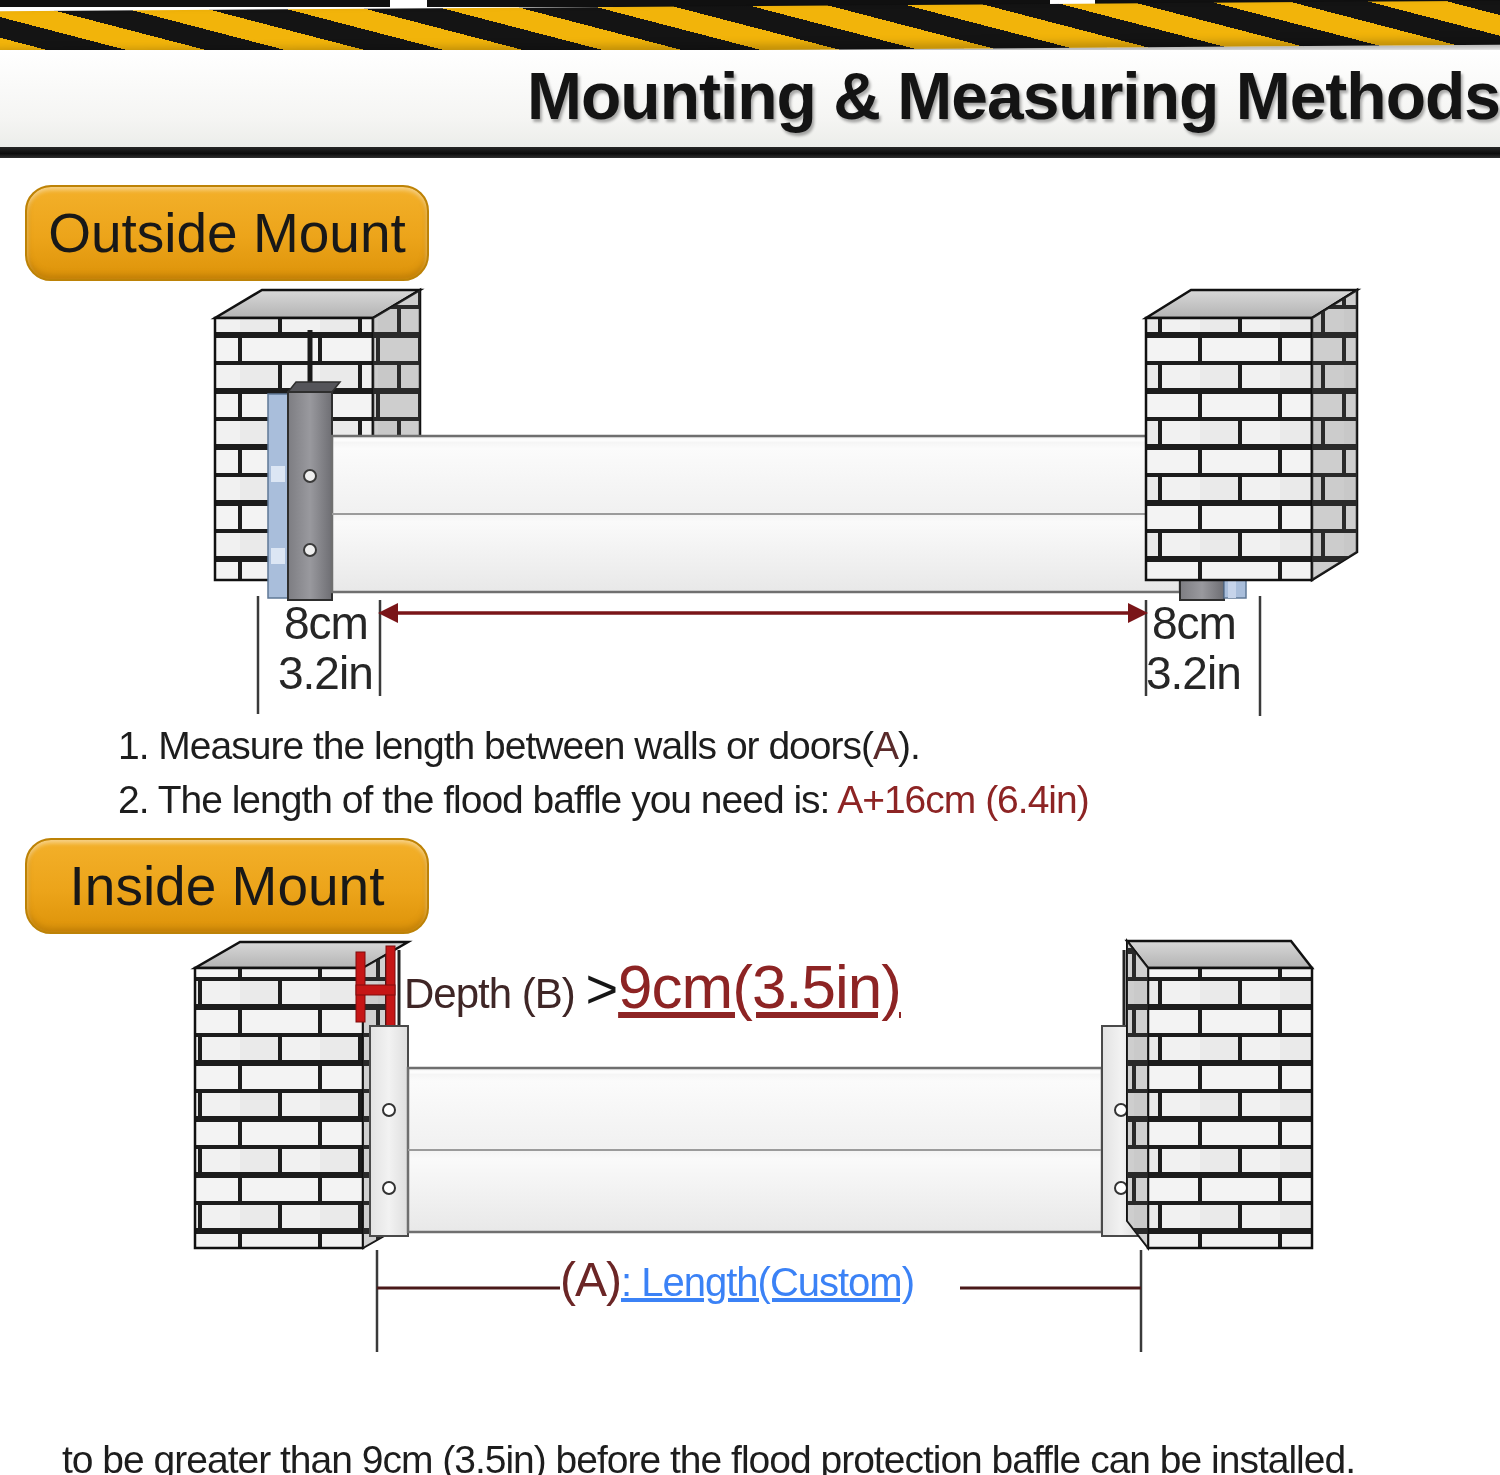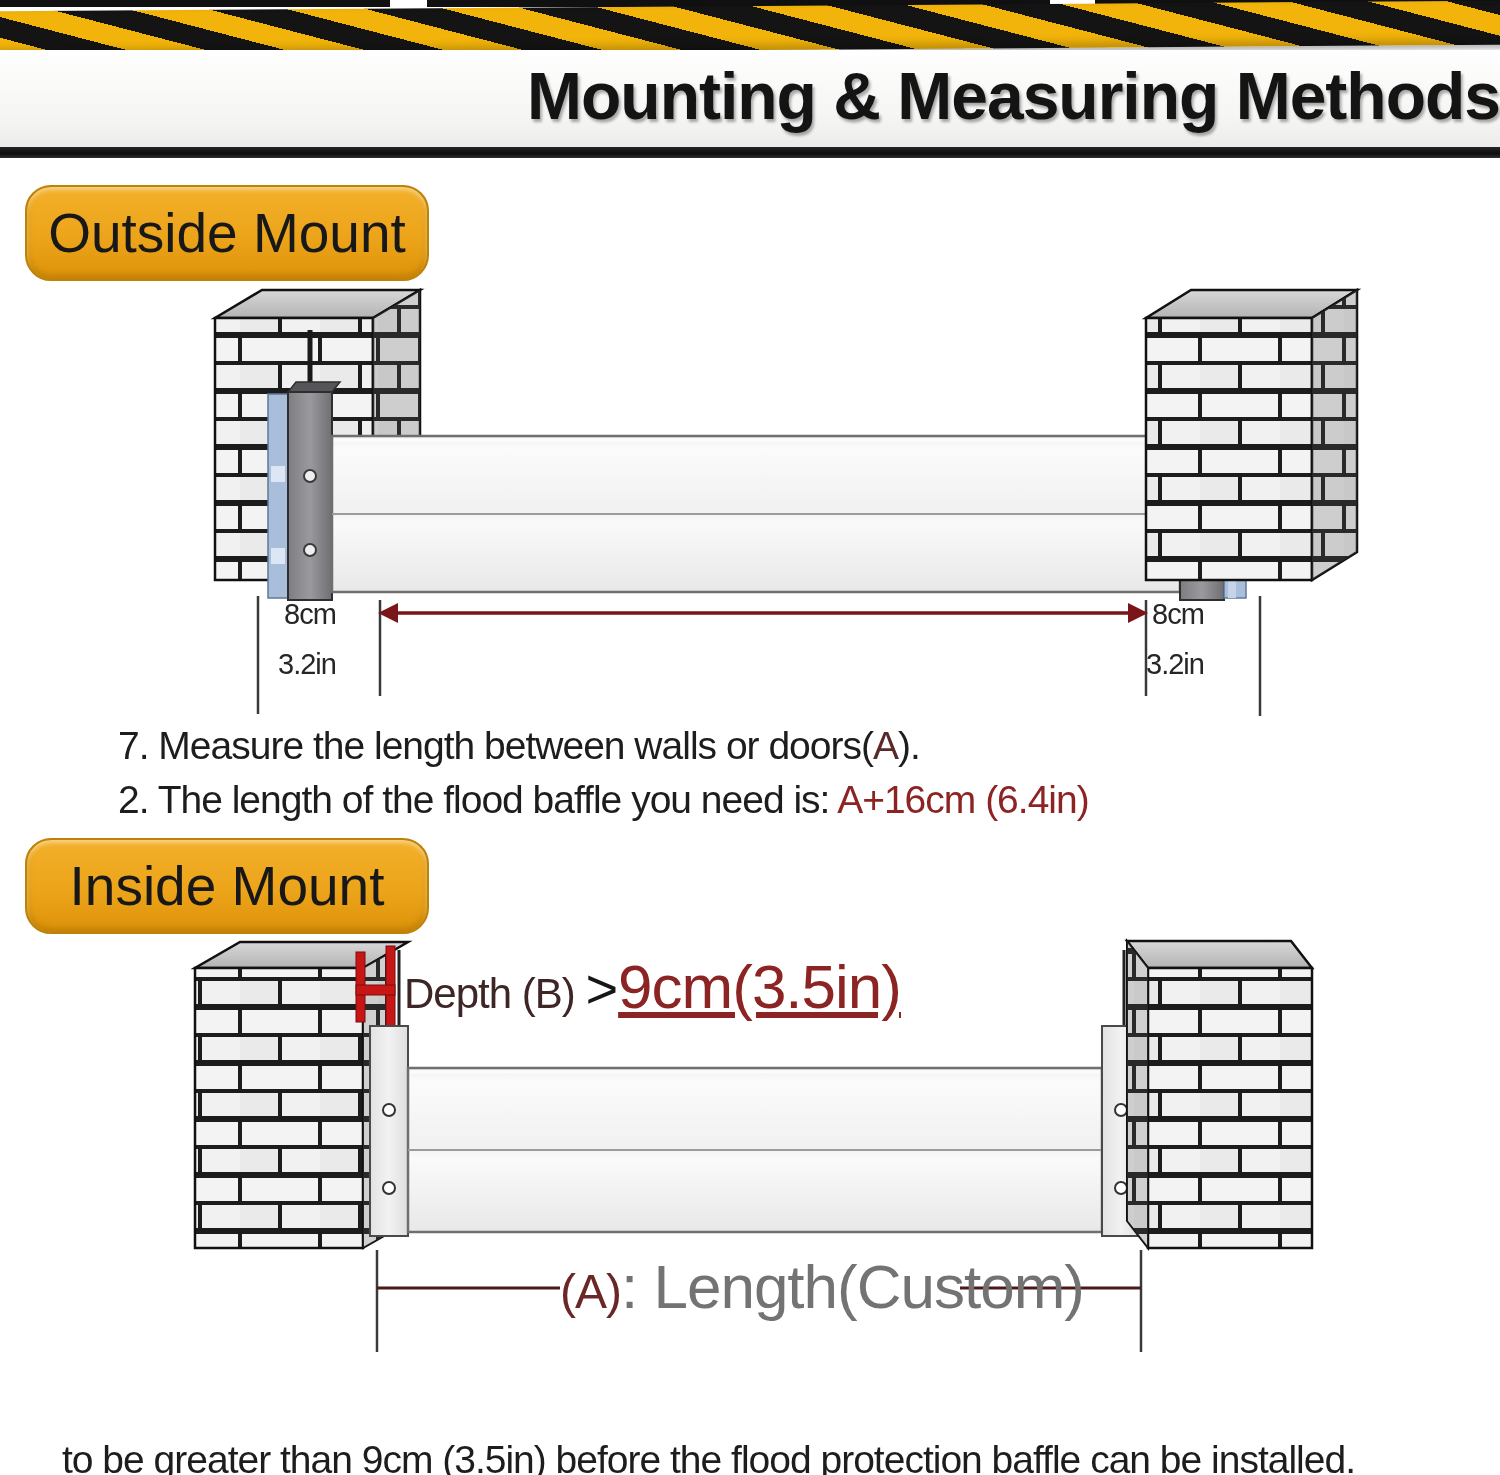--- a/index.html
+++ b/index.html
@@ -28,31 +28,31 @@
      font-size:55px;color:#181818;letter-spacing:0;
      box-shadow:inset 0 3px 4px rgba(255,255,255,.45), inset 0 -4px 6px rgba(140,90,0,.35);}
   .badge-outside{top:185px;}
   .badge-inside{top:838px;}
 
   
   #diagram-svg{position:absolute;left:0;top:0;width:1500px;height:1475px;}
 
   
   .lbl{position:absolute;white-space:nowrap;color:#2a2a2a;line-height:1;}
-  .dim{font-size:29px;letter-spacing:-1px;color:#262626;}
+  .dim{font-size:46px;letter-spacing:-1px;color:#262626;}
   .step{font-size:39px;letter-spacing:-1px;color:#1d1d1d;}
   .hl{color:#8d2424;}
   .hl-dark{color:#5a2a2a;}
   .big-a{font-size:56px;font-weight:bold;color:#cc1f1f;letter-spacing:0;}
   .span-rest{font-size:42px;letter-spacing:-1px;color:#2a2a2a;}
   .depth-name{font-size:42px;letter-spacing:-1px;color:#3f2626;}
   .depth-gt{font-size:56px;color:#161616;letter-spacing:0;}
   .depth-val{font-size:62px;letter-spacing:-1px;color:#8d2424;text-decoration:underline;}
   .span2-a{font-size:48px;letter-spacing:-1px;color:#6b2626;}
-  .span2-rest{font-size:62px;letter-spacing:-1px;color:#737373;}
+  .span2-rest{font-size:40px;letter-spacing:-1px;color:#3b82f6;text-decoration:underline;}
 </style>
 </head>
 <body>
 
 <div id="page">
 
   <div class="top-bar"></div>
   <div class="caution-band"></div>
   <div class="title-band"></div>
   <div class="page-title">Mounting &amp; Measuring Methods</div>
@@ -211,21 +211,21 @@
     </g>
   </svg>
 
   <div class="lbl dim" style="left:284px;top:600px;">8cm</div>
   <div class="lbl dim" style="left:278px;top:650px;">3.2in</div>
   <div class="lbl dim" style="left:1152px;top:600px;">8cm</div>
   <div class="lbl dim" style="left:1146px;top:650px;">3.2in</div>
 
 
   <div class="lbl step" style="left:118px;top:726px;">
-    <span>7. Measure the length between walls or doors(</span><span class="hl-dark">A</span><span>).</span>
+    <span>1. Measure the length between walls or doors(</span><span class="hl-dark">A</span><span>).</span>
   </div>
   <div class="lbl step" style="left:118px;top:780px;">
     <span>2. The length of the flood baffle you need is: </span><span class="hl">A+16cm (6.4in)</span>
   </div>
 
   <div class="lbl" style="left:404px;top:956px;">
     <span class="depth-name">Depth (B) </span><span class="depth-gt">&gt;</span><span class="depth-val">9cm(3.5in)</span>
   </div>
 
   <div class="lbl" style="left:560px;top:1256px;">

